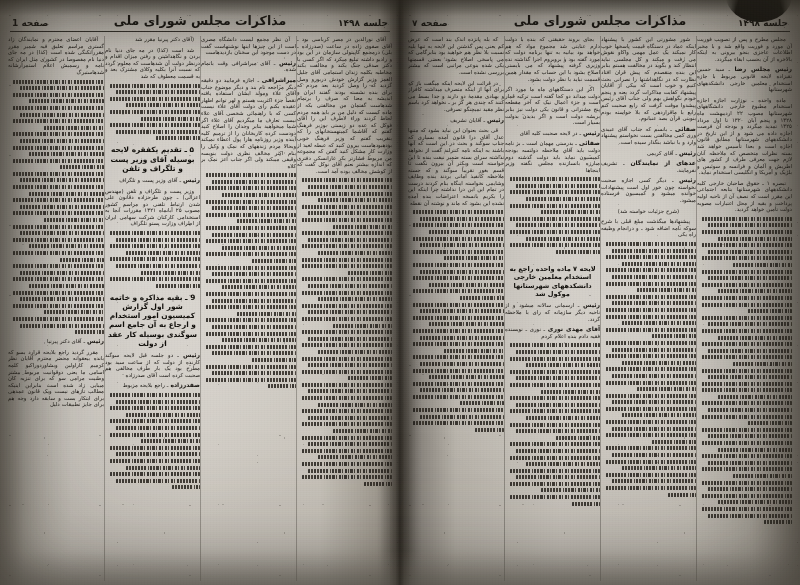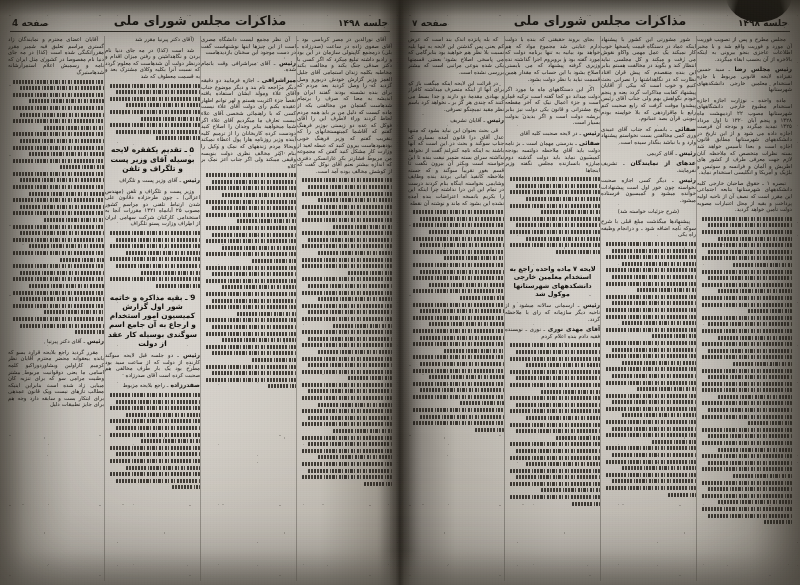--- a/index.html
+++ b/index.html
@@ -496,21 +496,21 @@
       </div>
       <div class="blotch-l"></div>
       <div class="speckle"></div>
       <div class="bottom-fade"></div>
     </div>
 
     <div class="page">
       <div class="runhead">
         <div class="rh-side">جلسه ۱۴۹۸</div>
         <div class="rh-title">مذاکرات مجلس شورای ملی</div>
-        <div class="rh-side">صفحه 4</div>
+        <div class="rh-side">صفحه 1</div>
       </div>
       <div class="rule"></div>
 
       <div class="cols">
 
         <div class="col">
           <p class="tx ind">آقای نورالدین در مصر کرباسی بود ـ آقای صفوی زاده در ساعت (صدرزاده ـ بلی) درمجمع کاپیتولی سازمان در این بود و رادیو داشته تبلیغ میکرد که اگر کسی با دکتر صدقی جنگ بکند و مخالفت بکند مخاطبه بکلمه زندان استمامی آقای جلیل الغمز وزیر گزارش خودش دربورو وصل گردید که را وصل کردید بعد مردم که برای بنده نشسته بودند گفتند ایران و اندیشه به معنا که صرف را برتمام شدهاست گفتمان من مخالفتی بکه از ماده کیست که دلیل من بر باید همه مردم لحاظ کردند وراء لاطرف این را آقای فوکل که عده دو زیستی بوزیر فرهنگ گفتم که آقاشما کمیتهستخانهای را که بتقریب گفتم که وزیر فرهنگ خوبی بودهبودهاست بیرون کنید که عبطه لغید از وزارت کار مشکل کنید گفتن که مجموعه من مربوط فشارتر بکر غارانسکی دفتری که اندازه بیشتر نعتم آقای نوکل گفت که از کوشش مخالف بوده آمد است.</p>
           <div class="para">
             <div class="ln w95"></div>
               <div class="ln w88"></div>

